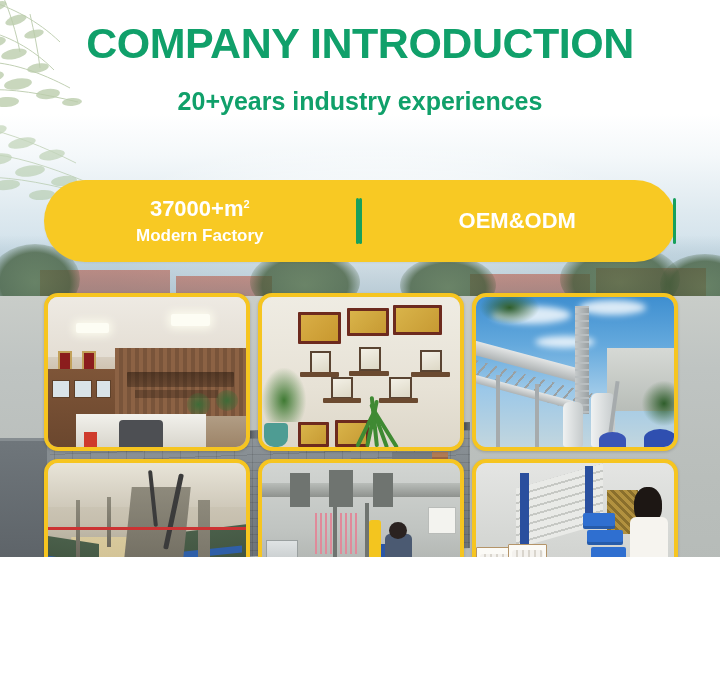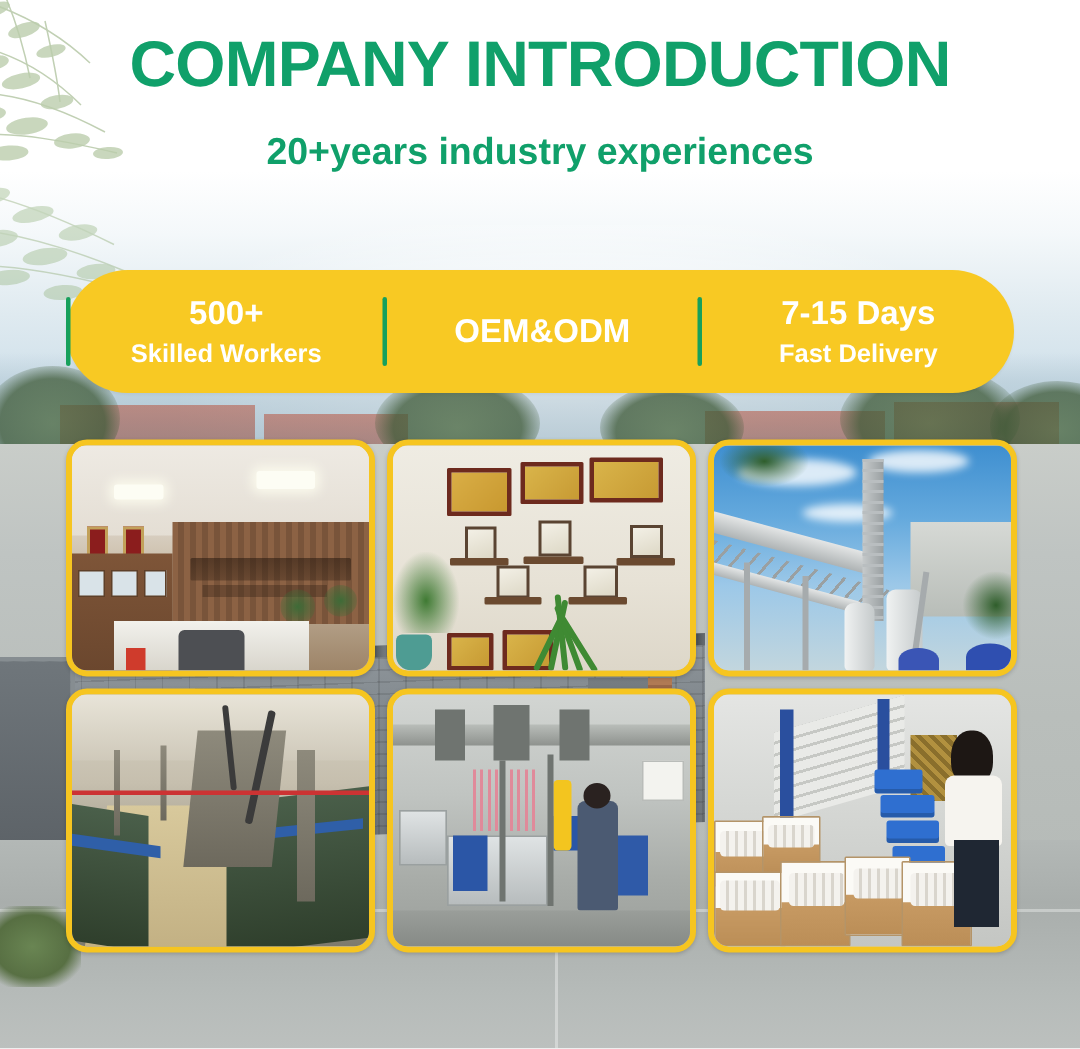--- a/index.html
+++ b/index.html
@@ -5,21 +5,21 @@
   * { margin:0; padding:0; box-sizing:border-box; }
   html, body {
     width:720px; height:699px;
     font-family:"Liberation Sans", sans-serif;
     overflow:hidden;
     background:#ffffff;
   }
 
   #page {
     position:relative;
-    width:720px; height:699px;
+    width:720px; height:557px;
     overflow:hidden;
     background:#ffffff;
   }
 
   
   .bg-sky {
     position:absolute; left:0; top:0; width:720px; height:300px;
     background:
       linear-gradient(to bottom,
         #ffffff 0%, #ffffff 38%,
@@ -360,40 +360,36 @@
   </div>
   <div class="bg-greenery"></div>
 
   <div class="head-wrap">
     <div class="title">COMPANY INTRODUCTION</div>
     <div class="sub1">20+years industry experiences</div>
   </div>
 
   <div class="stats-bar">
 
+    <div class="stat">
+      <div class="stat-top"><span>37000+m</span><sup>2</sup></div>
+      <div class="stat-bot">Modern Factory</div>
+    </div>
 
     <div class="divider"></div>
 
-    <div class="stat">
-      <div class="stat-top">500+</div>
-      <div class="stat-bot">Skilled Workers</div>
-    </div>
 
     <div class="divider"></div>
 
     <div class="stat">
       <div class="stat-top">OEM&amp;ODM</div>
     </div>
 
     <div class="divider"></div>
 
-    <div class="stat">
-      <div class="stat-top">7-15 Days</div>
-      <div class="stat-bot">Fast Delivery</div>
-    </div>
 
   </div>
 
   <div class="grid">
 
     <div class="card">
       <div class="photo p-office">
         <div class="of-ceiling"></div>
         <div class="of-panel" style="left:14%; top:17%; width:17%; height:7%;"></div>
         <div class="of-panel" style="left:62%; top:11%; width:20%; height:8%;"></div>

